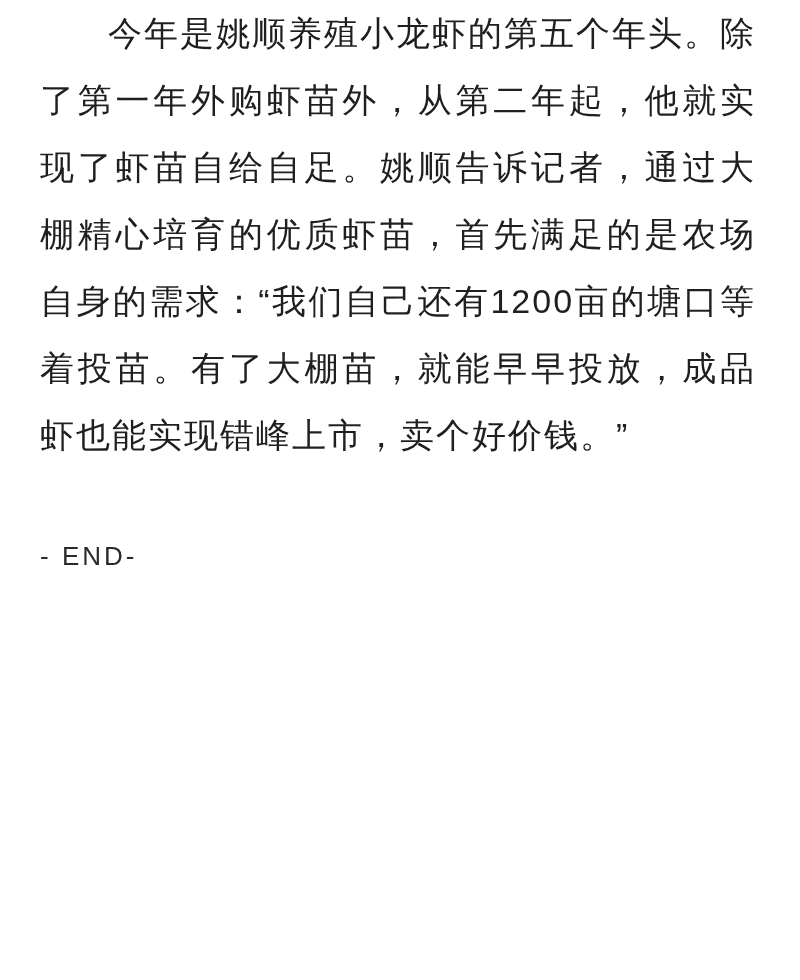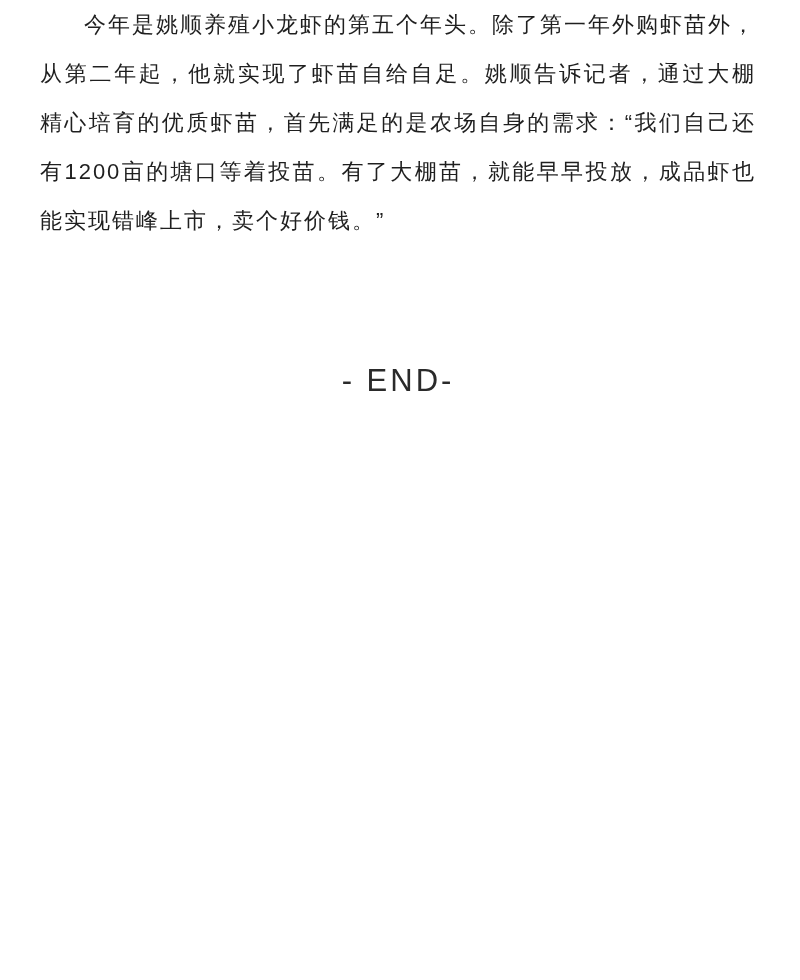--- a/index.html
+++ b/index.html
@@ -12,36 +12,35 @@
     width: 800px;
     height: 980px;
     background: #ffffff;
     overflow: hidden;
   }
   .article-body {
     padding: 0 44px 0 40px;
     color: #1f1f1f;
   }
   .article-paragraph {
-    font-size: 22px;
-    line-height: 49px;
+    font-size: 34px;
+    line-height: 67px;
     letter-spacing: 2px;
     text-indent: 2em;
     text-align: justify;
     text-justify: inter-character;
     color: #1f1f1f;
     word-break: break-all;
   }
   .article-paragraph + .article-paragraph {
     margin-top: 13px;
   }
   .end-marker {
-    margin-top: 118px;
-    text-align: center;
-    font-size: 31px;
+    margin-top: 69px;
+    font-size: 26px;
     line-height: 36px;
     letter-spacing: 3px;
     color: #2a2a2a;
   }
 </style>
 </head>
 <body>
 
 <div class="page">
   <div class="article-body">

